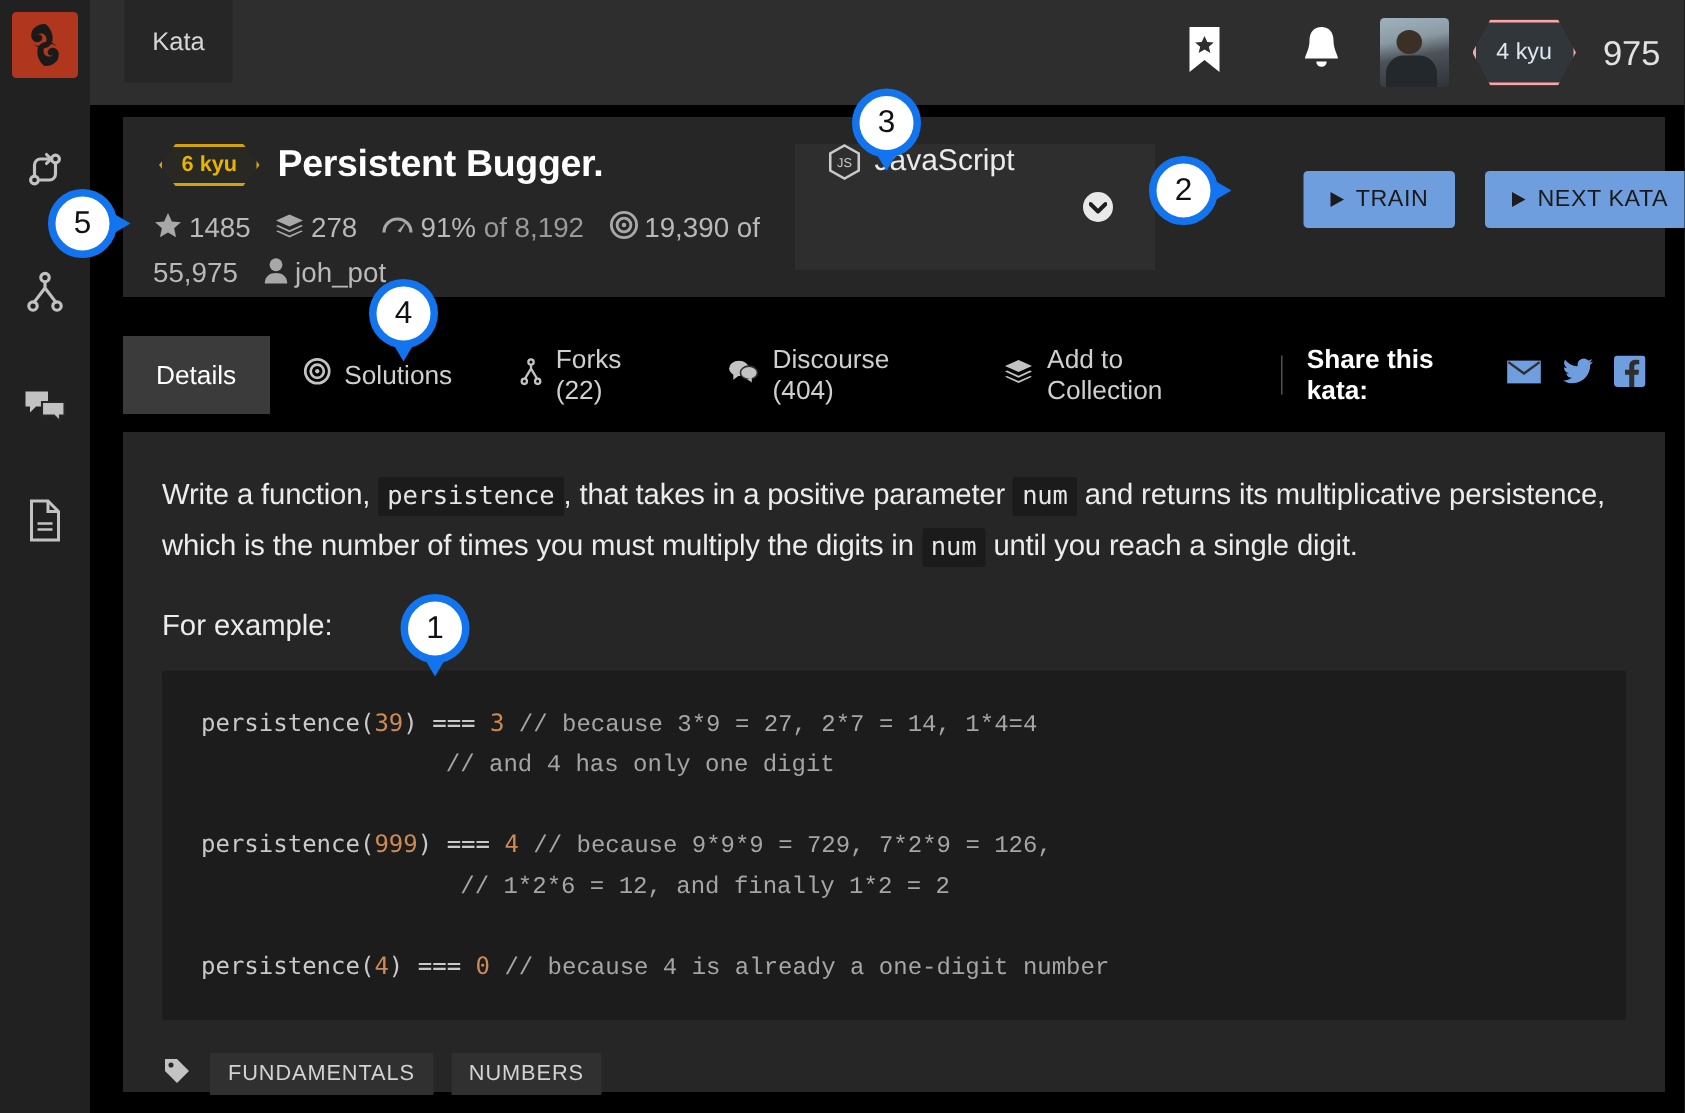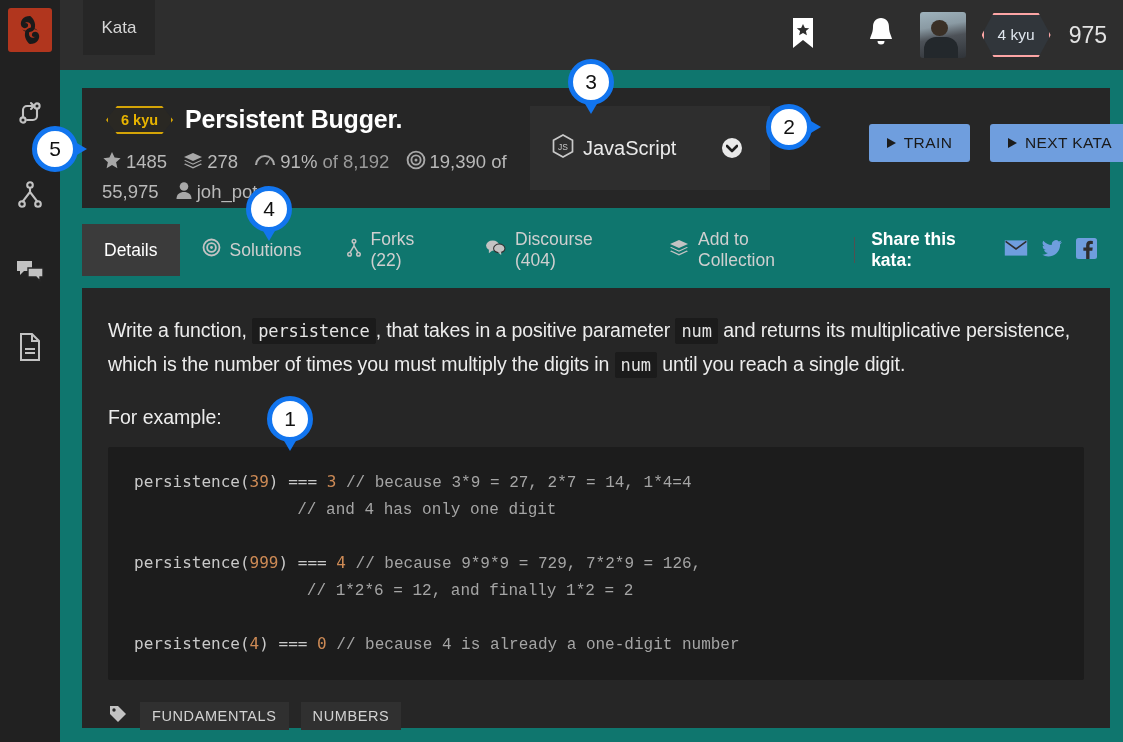--- a/index.html
+++ b/index.html
@@ -2,21 +2,21 @@
 <html><head>
 <meta charset="utf-8">
 <style>
   * { box-sizing: border-box; margin: 0; padding: 0; }
   html, body {
     width: 1123px; height: 742px;
     background: #2b2b2b;
     font-family: "Liberation Sans", sans-serif;
     overflow: hidden;
   }
-  .app { position: relative; width: 1123px; height: 742px; background: #0f766e; }
+  .app { position: relative; width: 1123px; height: 742px; background: #000000; }
 
   
   .rail {
     position: absolute; left: 0; top: 0; width: 60px; height: 742px;
     background: #212121;
     display: flex; flex-direction: column; align-items: center;
   }
   .logo {
     width: 44px; height: 44px; margin-top: 8px;
     background: #b1361e; border-radius: 3px;
@@ -64,21 +64,21 @@
     height: 44px; padding: 0 14px; min-width: 68px;
     display: flex; align-items: center; justify-content: center;
     color: #dfe6ee; font-size: 15.5px;
     border: 2px solid #fca5a5; background: #31363b;
     clip-path: polygon(12px 0, calc(100% - 12px) 0, 100% 50%, calc(100% - 12px) 100%, 12px 100%, 0 50%);
   }
   .honor { color: #e2e2e2; font-size: 23px; margin-left: 18px; margin-right: 6px; }
 
   
   .info-panel {
-    position: absolute; left: 82px; top: 88px; width: 1028px; height: 120px;
+    position: absolute; left: 82px; top: 78px; width: 1028px; height: 120px;
     background: #262626;
   }
   .kyu-hex {
     position: absolute; left: 24px; top: 18px;
     height: 28px; padding: 0 13px;
     display: flex; align-items: center; justify-content: center;
     color: #e8b400; font-size: 14.5px; font-weight: 600;
     border: 2px solid #d4a407; background: #2a2823;
     clip-path: polygon(11px 0, calc(100% - 11px) 0, 100% 50%, calc(100% - 11px) 100%, 11px 100%, 0 50%);
   }
@@ -90,21 +90,21 @@
     position: absolute; left: 20px; top: 60px; width: 480px;
     color: #b9b9b9; font-size: 18.5px; line-height: 28px;
   }
   .stats .st { white-space: nowrap; margin-right: 11px; }
   .stats .ico { display: inline-block; vertical-align: -2px; margin-right: 4px; }
   .stats .dim { color: #9a9a9a; }
 
   .lang-box {
     position: absolute; left: 448px; top: 18px; width: 240px; height: 84px;
     background: #2e2e2e;
-    display: flex; align-items: center;
+    display: flex; 
   }
   .lang-name { color: #eaeaea; font-size: 20px; margin-left: 9px; }
   .lang-caret {
     position: absolute; right: 28px; top: 50%; transform: translateY(-50%);
     width: 20px; height: 20px; border-radius: 50%; background: #e9e9e9;
     display: flex; align-items: center; justify-content: center;
   }
   .btn {
     position: absolute; top: 36px; height: 38px;
     background: #6f9ede; color: #1a1a1a; border: none; border-radius: 3px;

